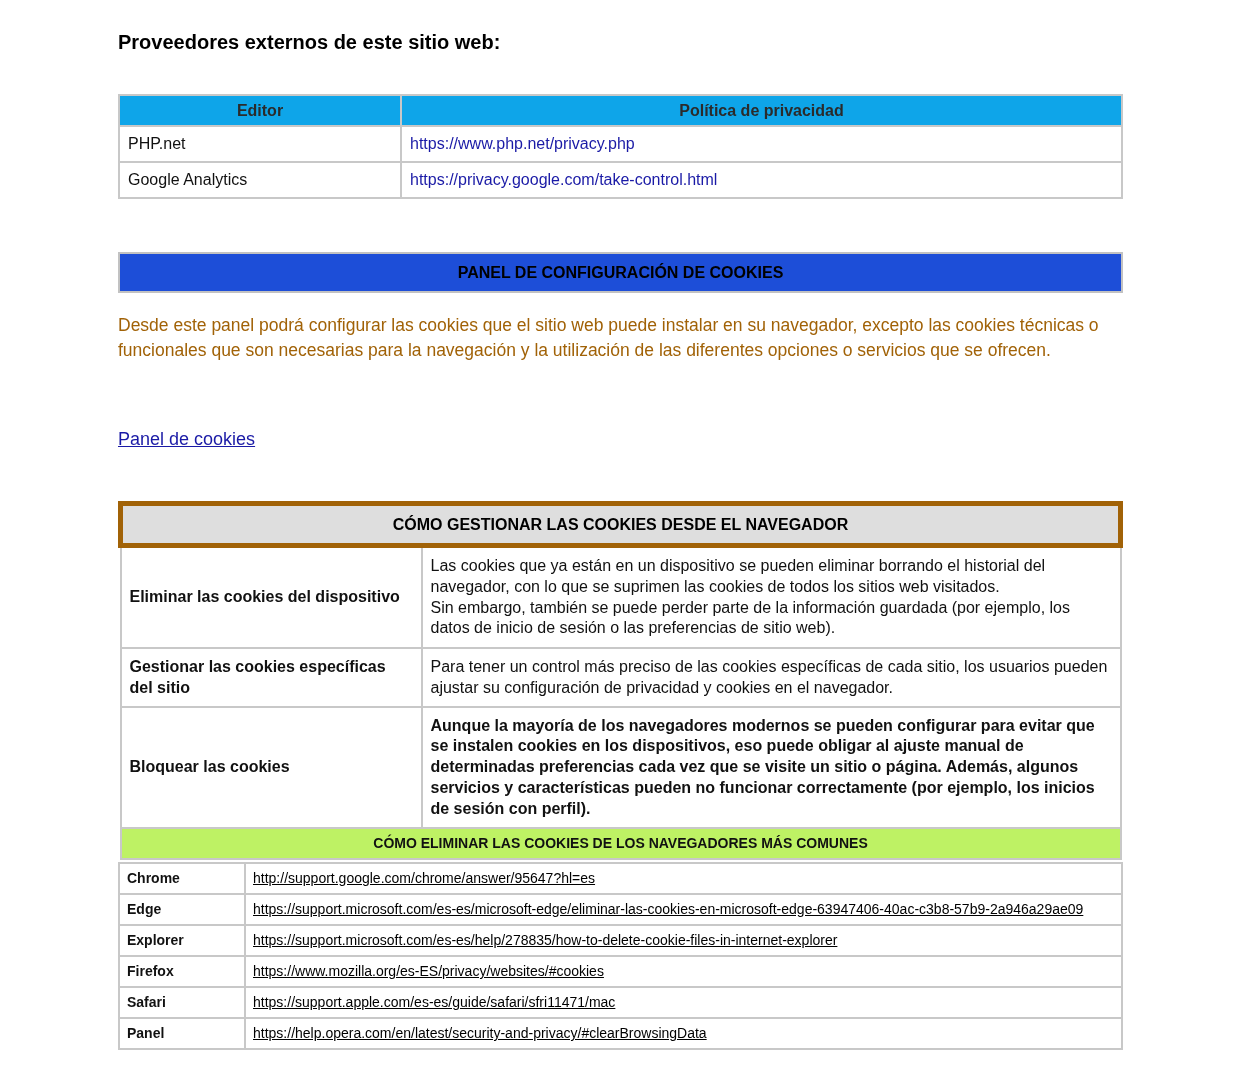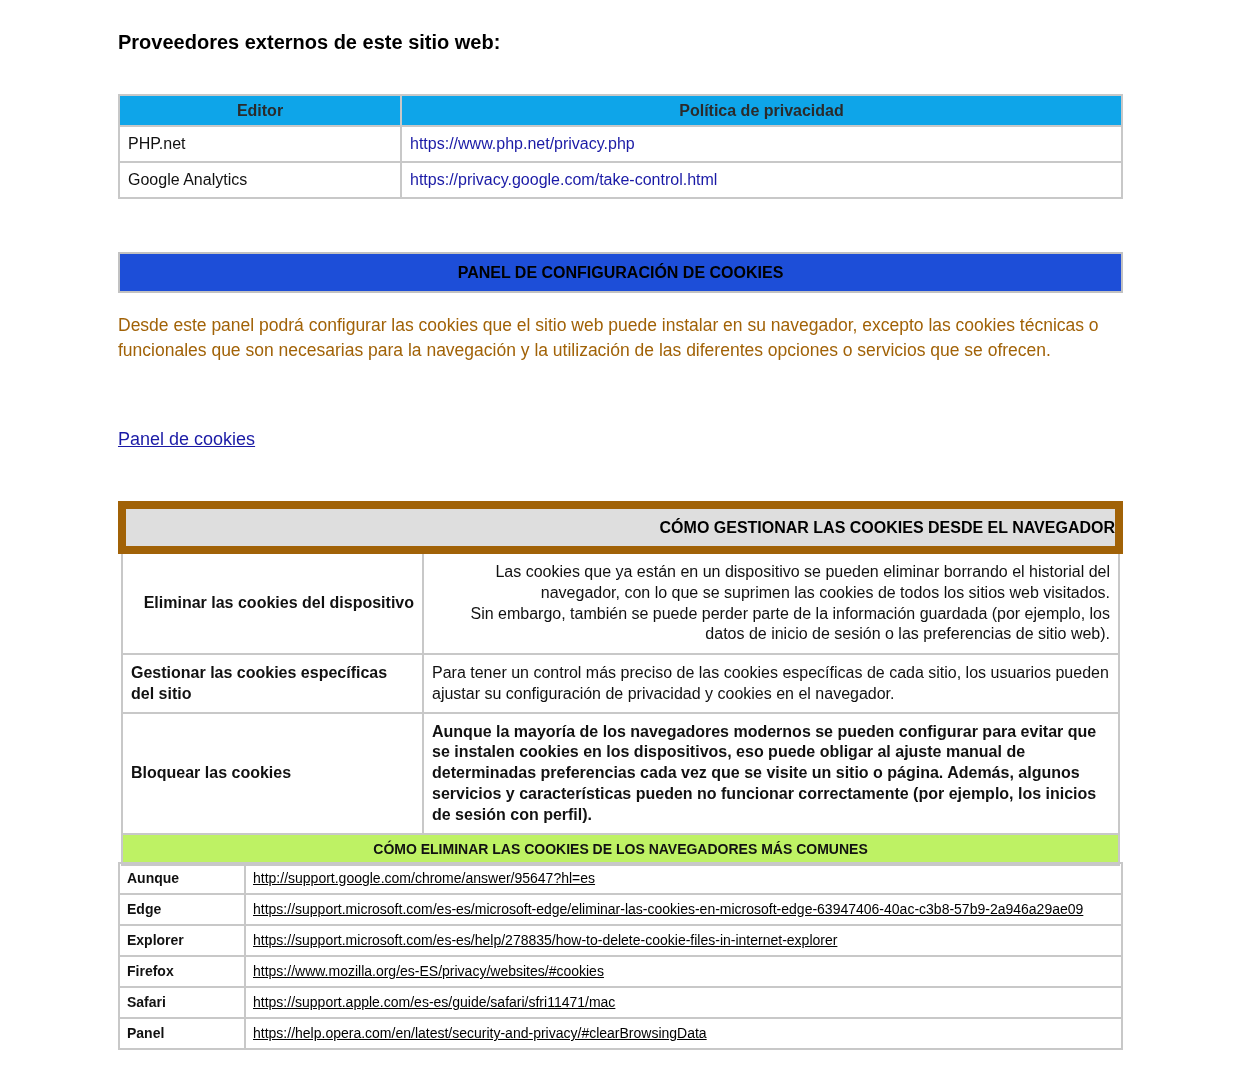--- a/index.html
+++ b/index.html
@@ -48,28 +48,28 @@
   }
   .panel-link a { color: #1a1aa6; text-decoration: underline; }
 
   
   .manage {
     position: absolute; top: 501px; left: 0; width: 1005px;
     border: 2px solid #c2c2c2;
   }
   .manage th {
     background: #dedede; font-size: 16px; font-weight: bold; height: 37px;
-    border: 8px solid #a16207; padding: 0; text-align: right;
+    border: 5px solid #a16207; padding: 0; text-align: center;
   }
   .manage td {
     border: 2px solid #c8c8c8; font-size: 16px; line-height: 20.7px;
     padding: 6px 8px; vertical-align: middle; color: #111;
   }
   .manage td.lbl { font-weight: bold; }
-  .manage tr.r1 td { height: 87px; text-align: right; }
+  .manage tr.r1 td { height: 87px; }
   .manage tr.r2 td { height: 45px; }
   .manage tr.r3 td { height: 107px; font-weight: bold; }
 
   .browsers-head {
     background: #bef264; font-size: 16px; font-weight: bold; height: 36px;
     text-align: center;
   }
   .browsers td { font-size: 14px; height: 19px; padding: 5px 7px; line-height: 19px; }
   .browsers td.bname { font-weight: bold; }
   .browsers td a { color: #000000; text-decoration: underline; }
@@ -150,21 +150,21 @@
     </tbody>
   </table>
 
   <table class="manage browsers-tbl" style="top:862px; border-top:none;">
     <colgroup>
         <col style="width:126px">
         <col>
       </colgroup>
     <tbody class="browsers">
       <tr>
-        <td class="bname">Aunque</td>
+        <td class="bname">Chrome</td>
         <td><a href="#">http://support.google.com/chrome/answer/95647?hl=es</a></td>
       </tr>
       <tr>
         <td class="bname">Edge</td>
         <td><a href="#">https://support.microsoft.com/es-es/microsoft-edge/eliminar-las-cookies-en-microsoft-edge-63947406-40ac-c3b8-57b9-2a946a29ae09</a></td>
       </tr>
       <tr>
         <td class="bname">Explorer</td>
         <td><a href="#">https://support.microsoft.com/es-es/help/278835/how-to-delete-cookie-files-in-internet-explorer</a></td>
       </tr>

